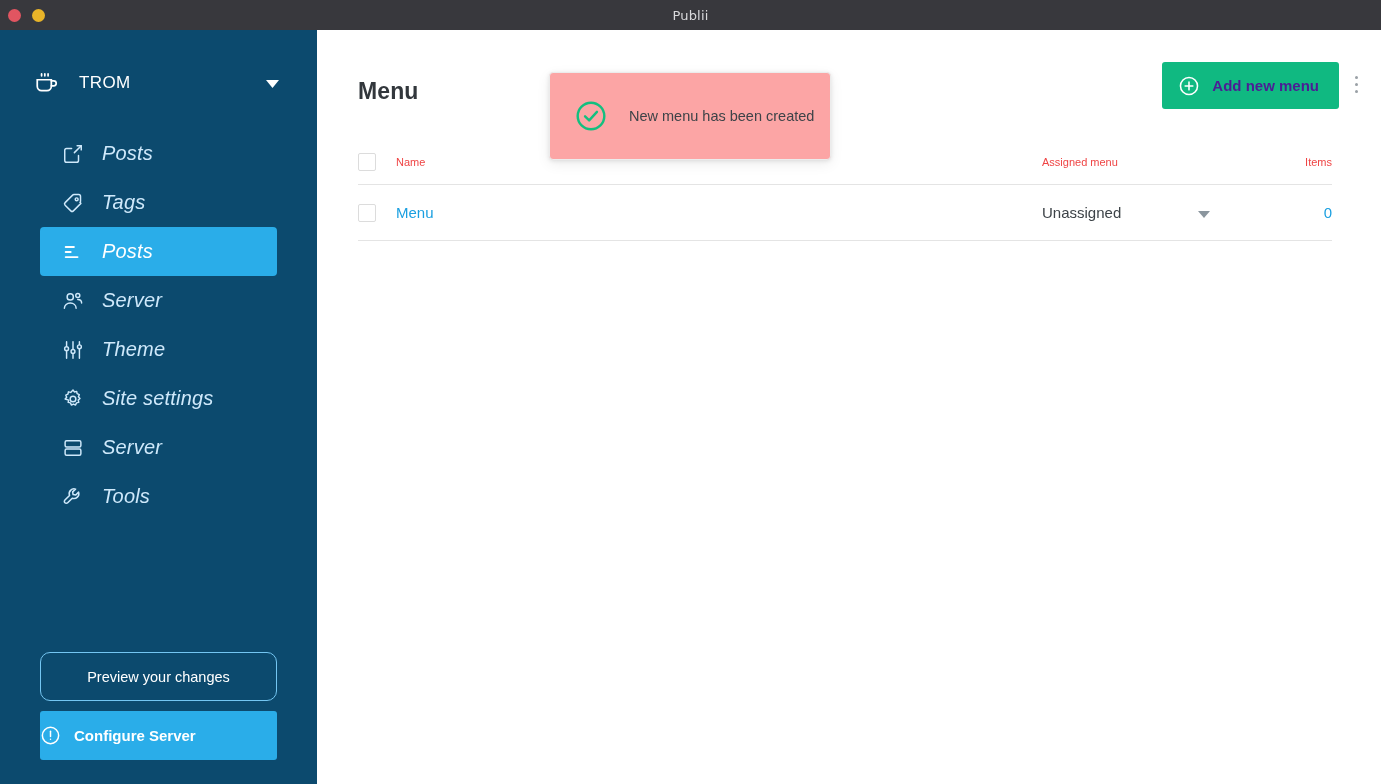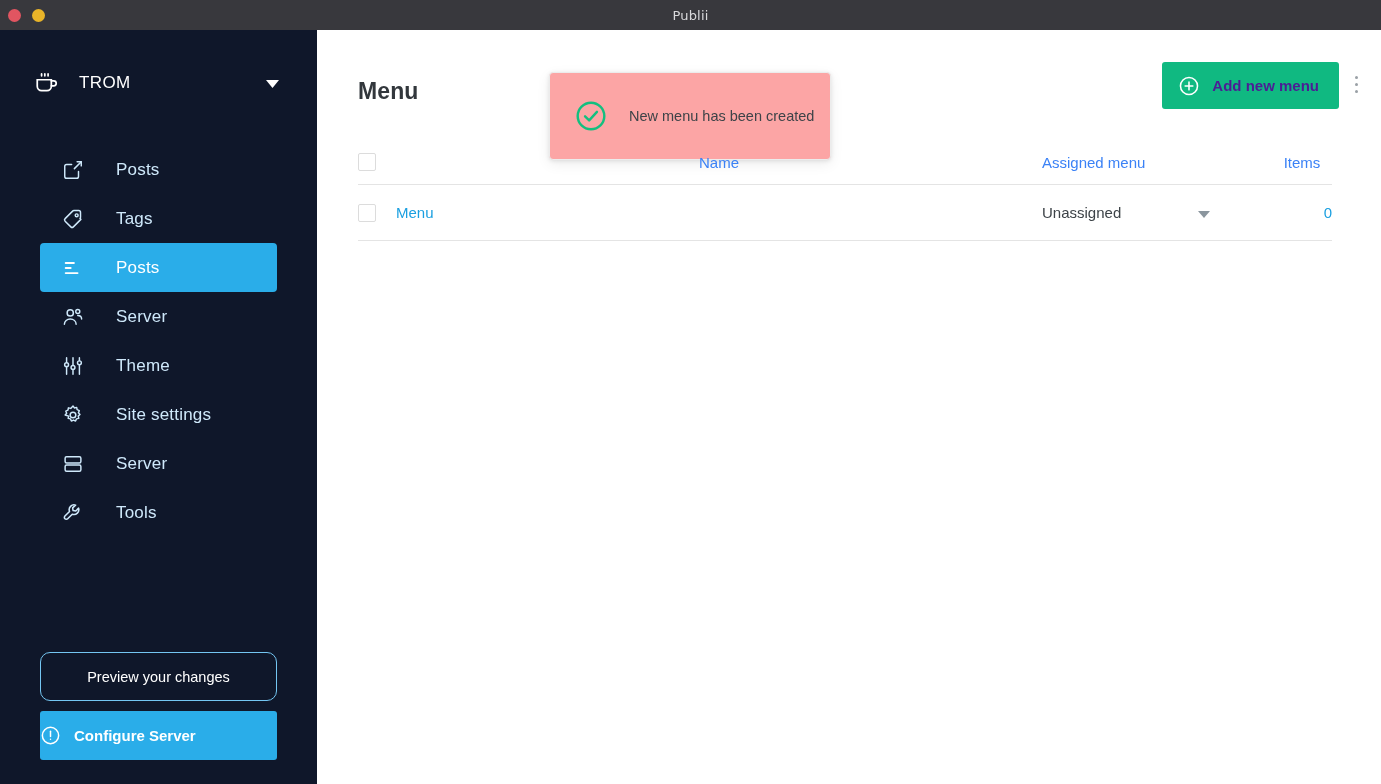--- a/index.html
+++ b/index.html
@@ -22,40 +22,40 @@
   .traffic { position:absolute; left:8px; top:0; height:30px; display:flex; align-items:center; gap:11px; }
   .dot { width:13px; height:13px; border-radius:50%; }
   .dot.red { background:#e15561; }
   .dot.yellow { background:#e9b429; }
 
   
   .body { flex:1 1 auto; display:flex; min-height:0; }
 
   
   .sidebar {
-    width:317px; flex:0 0 317px; background:#0f172a;
-    display:flex; flex-direction:column; position:relative;gap:16px;
+    width:317px; flex:0 0 317px; background:#0c4a6e;
+    display:flex; flex-direction:column; position:relative;
   }
   .site-switch {
     height:52px; margin-top:27px; display:flex; align-items:center;
     padding:0 22px 0 33px; cursor:pointer; position:relative;
   }
   .site-switch .logo { width:28px; height:28px; flex:0 0 28px; display:flex; align-items:center; justify-content:center; }
   .site-name {
     color:#ffffff; font-size:17px; margin-left:18px; letter-spacing:.4px; font-weight:400;
   }
   .caret-down { position:absolute; right:38px; top:50%; transform:translateY(-50%); }
 
   .nav { margin-top:20px; display:flex; flex-direction:column; }
   .nav-item {
     height:49px; margin:0 40px; padding-left:20px; display:flex; align-items:center;
     border-radius:4px; cursor:pointer; position:relative;
   }
   .nav-item .ico { width:26px; height:26px; flex:0 0 26px; display:flex; align-items:center; justify-content:center; }
-  .nav-item .lbl { margin-left:30px; font-size:17px; color:#cfe9fb; letter-spacing:.2px; }
+  .nav-item .lbl { margin-left:16px; font-size:20px; color:#cfe9fb; letter-spacing:.2px;font-style:italic; }
   .nav-item.active { background:#2aade9; }
   .nav-item.active .lbl { color:#ffffff; }
 
   .sidebar-bottom { margin-top:auto; padding:0 40px 24px 40px; display:flex; flex-direction:column; gap:10px; }
   .btn-preview {
     height:49px; border:1px solid #74c6f2; border-radius:10px; background:transparent;
     color:#ffffff; font-size:14.5px; font-family:"Liberation Sans", sans-serif;
     display:flex; align-items:center; justify-content:center; cursor:pointer;
   }
   .btn-configure {
@@ -90,21 +90,21 @@
     box-shadow:0 1px 4px rgba(0,0,0,.10), 0 4px 14px rgba(0,0,0,.07);
     border:1px solid #ececec;
     display:flex; align-items:center; padding-left:24px; gap:21px;
   }
   .toast-msg { font-size:14.5px; color:#3d4348; }
 
   
   .table { margin:0 49px 0 41px; }
   .trow { display:flex; align-items:center; position:relative; }
   .thead { height:44px; }
-  .thead .cell { color:#3b82f6; font-size:15px;text-align:center; }
+  .thead .cell { color:#ef4444; font-size:11px; }
   .tbody-row { height:57px; border-top:1px solid #e4e4e4; border-bottom:1px solid #e4e4e4; }
   .cb {
     width:18px; height:18px; flex:0 0 18px; border:1px solid #dcdcdc; border-radius:2px;
     background:#fff; cursor:pointer;
   }
   .c-check { width:38px; flex:0 0 38px; display:flex; align-items:center; }
   .c-name { flex:1 1 auto; min-width:0; }
   .c-assigned { width:230px; flex:0 0 230px; display:flex; align-items:center; }
   .c-items { width:60px; flex:0 0 60px; text-align:right; }
   .link-blue { color:#1a9fe0; font-size:15px; cursor:pointer; }

